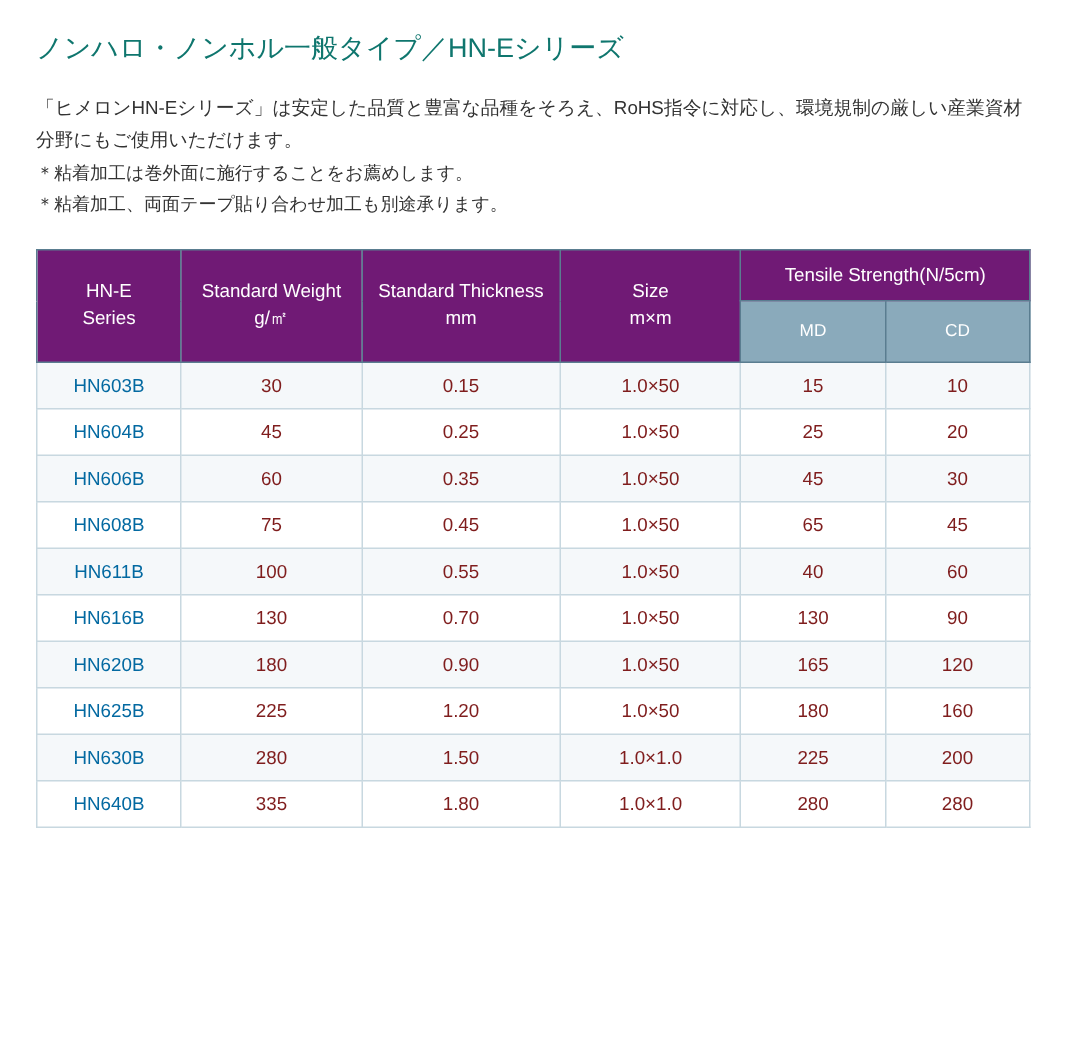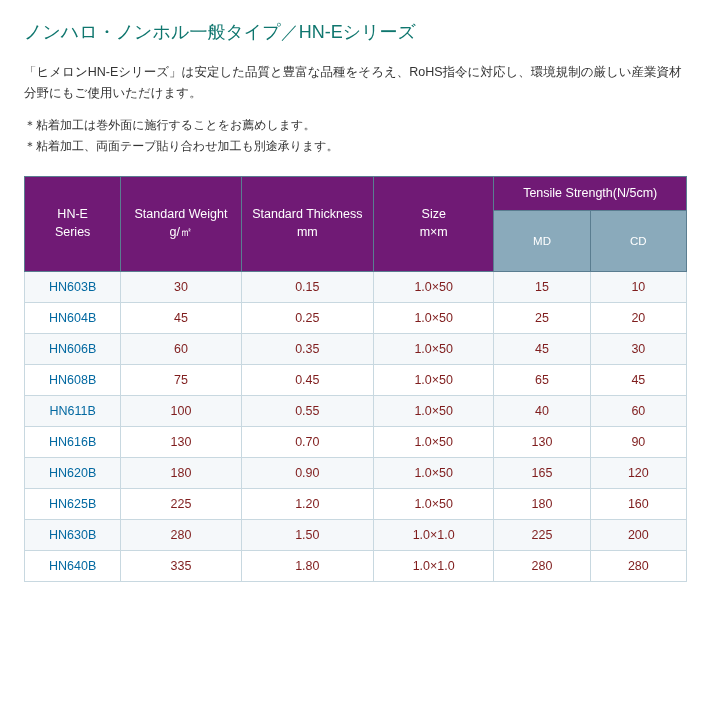--- a/index.html
+++ b/index.html
@@ -14,21 +14,21 @@
     .page-title {
       font-size: 18px;
       color: #0f766e;
       font-weight: normal;
       margin-bottom: 18px;
       border-bottom: none;
     }
     .description {
       font-size: 12.5px;
       line-height: 1.7;
-      margin-bottom: 10px;
+      margin-bottom: 0;
       color: #333;
     }
     .notes {
       font-size: 12px;
       line-height: 1.8;
       color: #333;
       margin-bottom: 18px;
     }
     .notes p::before {
       content: '＊';
@@ -43,21 +43,21 @@
       color: #fff;
       text-align: center;
       padding: 8px 4px;
       border: 1px solid #5a7d90;
       font-weight: normal;
       vertical-align: middle;
       line-height: 1.4;
     }
     thead tr.sub-header th {
       background: #8aaabb;
-      padding: 22px 4px;
+      padding: 12px 4px;
       font-size: 11.5px;
     }
     tbody tr td {
       text-align: center;
       padding: 8px 6px;
       border: 1px solid #c8d8e0;
       color: #7f1d1d;
     }
     tbody tr:nth-child(odd) td {
       background: #f5f8fa;

